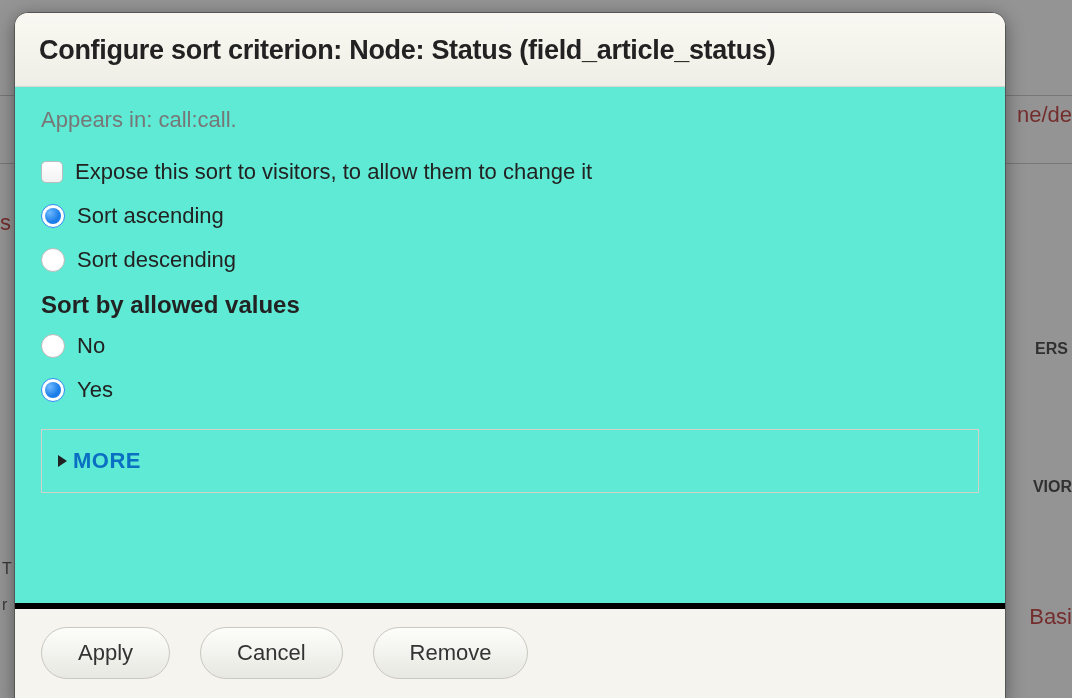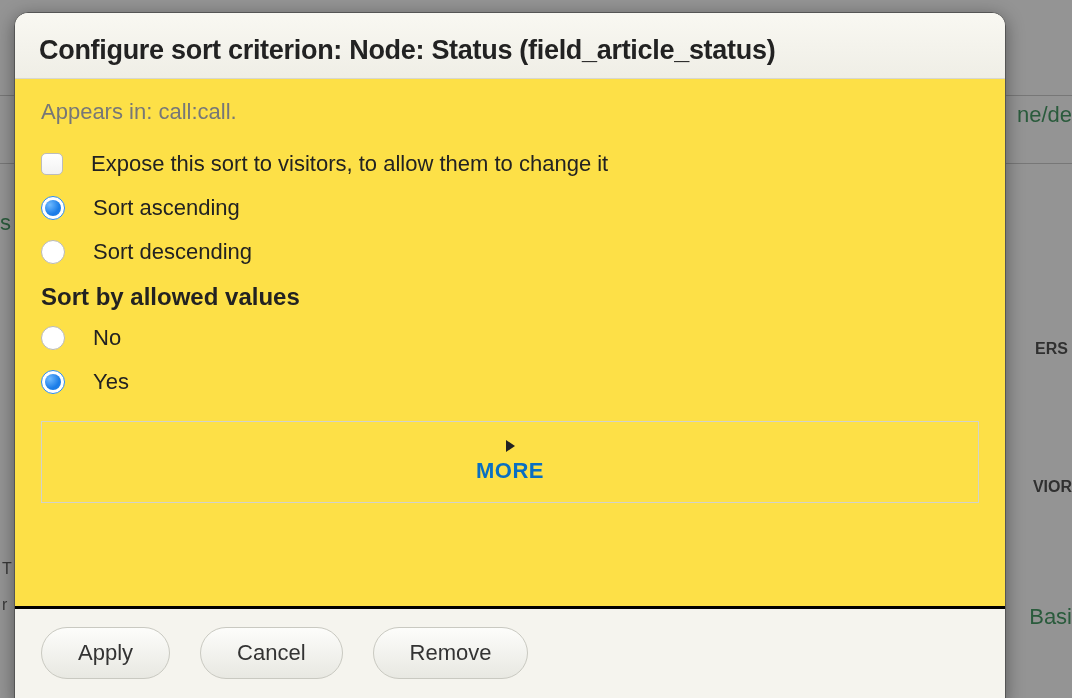--- a/index.html
+++ b/index.html
@@ -24,21 +24,21 @@
   .bg-text {
     position: absolute;
     font-size: 16px;
     font-weight: 700;
     color: #222;
     white-space: nowrap;
   }
   .bg-link {
     position: absolute;
     font-size: 22px;
-    color: #15803d;
+    color: #b91c1c;
     white-space: nowrap;
   }
   .bg-line {
     position: absolute;
     left: 0;
     right: 0;
     height: 1px;
     background: rgba(0,0,0,0.25);
   }
 
@@ -51,49 +51,49 @@
     background: #f5f4ee;
     border: 1px solid #555;
     border-radius: 14px 14px 0 0;
     box-shadow: 0 4px 18px rgba(0,0,0,0.4);
     display: flex;
     flex-direction: column;
     overflow: hidden;
   }
   .modal-header {
     position: relative;
-    padding: 22px 28px 12px 24px;
+    padding: 22px 28px 20px 24px;
     border-bottom: 1px solid #d7d7d0;
     background: linear-gradient(#f9f8f2, #efeee6);
   }
   .modal-title {
     font-size: 27px;
     font-weight: 700;
     color: #222;
     letter-spacing: -0.3px;
   }
 
   .modal-body {
     flex: 1;
     padding: 20px 26px 20px 26px;
     font-size: 22px;
     color: #222;
     overflow: auto;
-    background: #fde047;
-    border-bottom: 3px solid #000000;
+    background: #5eead4;
+    border-bottom: 6px solid #000000;
   }
   .appears {
     color: #777;
     margin-bottom: 26px;
     font-size: 22px;
   }
   .row {
     display: flex;
     align-items: center;
-    gap: 28px;
+    gap: 12px;
     margin-bottom: 18px;
   }
   .checkbox {
     width: 22px;
     height: 22px;
     border: 1px solid #bcbcbc;
     border-radius: 5px;
     background: linear-gradient(#ffffff,#f2f2f2);
     flex-shrink: 0;
     cursor: pointer;
@@ -126,21 +126,20 @@
     margin-bottom: 14px;
   }
   .more-box {
     margin-top: 26px;
     border: 1px solid #d2d2ca;
     padding: 18px 16px;
     display: flex;
     align-items: center;
     gap: 6px;
     cursor: pointer;
-    flex-direction: column;
   }
   .tri {
     width: 0; height: 0;
     border-top: 6px solid transparent;
     border-bottom: 6px solid transparent;
     border-left: 9px solid #222;
   }
   .more-label {
     color: #0a6fc2;
     font-weight: 700;

